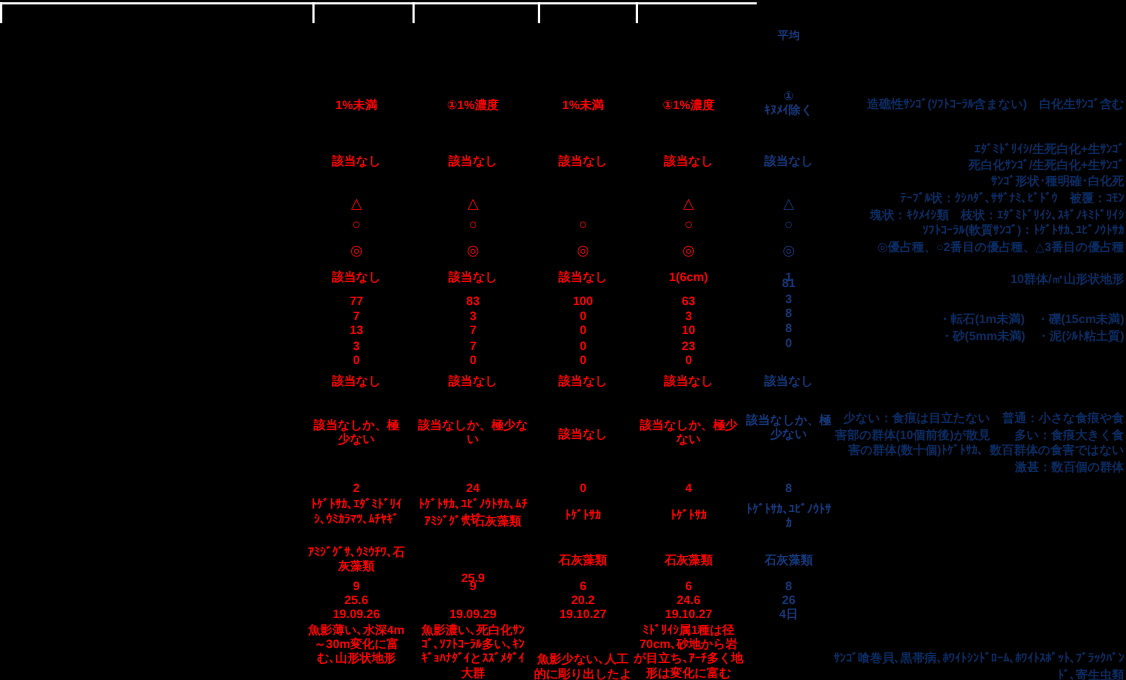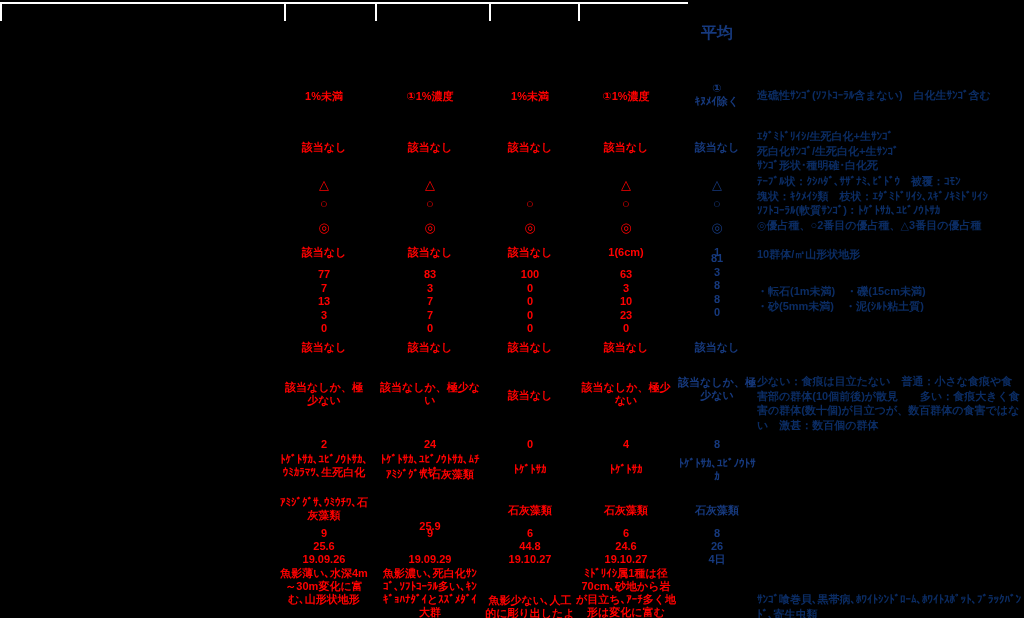--- a/index.html
+++ b/index.html
@@ -18,24 +18,24 @@
     line-height:13px;
     text-align:center;
     color:#f00;
     white-space:pre-line;
   }
   .c1{left:280px;width:88px}
   .c2{left:378px;width:104px}
   .c3{left:484px;width:92px}
   .c4{left:576px;width:100px}
   .avg{left:676px;width:82px;color:#16397d}
-  .note{left:757px;width:265px;text-align:left;color:#0b2c63;line-height:14.5px}
+  .note{left:757px;width:265px;text-align:right;color:#0b2c63;line-height:14.5px}
   .sym{font-size:13px;line-height:13px}
   .nums{line-height:13.5px}
-  .title{font-size:16px}
+  .title{font-size:10px}
 </style>
 </head>
 <body>
 
 <div class="line" style="left:0;top:2px;width:688px;height:2px"></div>
 <div class="line" style="left:0;top:2px;width:2px;height:19px"></div>
 <div class="line" style="left:284px;top:2px;width:2px;height:19px"></div>
 <div class="line" style="left:375px;top:2px;width:2px;height:19px"></div>
 <div class="line" style="left:489px;top:2px;width:2px;height:19px"></div>
 <div class="line" style="left:578px;top:2px;width:2px;height:19px"></div>
@@ -117,49 +117,49 @@
 <div class="cell c2" style="top:341px">該当なし</div>
 <div class="cell c3" style="top:341px">該当なし</div>
 <div class="cell c4" style="top:341px">該当なし</div>
 <div class="cell avg" style="top:341px">該当なし</div>
 
 <div class="cell c1" style="top:381px">該当なしか、極少ない</div>
 <div class="cell c2" style="top:381px">該当なしか、極少ない</div>
 <div class="cell c3" style="top:389px">該当なし</div>
 <div class="cell c4" style="top:381px">該当なしか、極少ない</div>
 <div class="cell avg" style="top:376px">該当なしか、極少ない</div>
-<div class="cell note" style="top:374px">少ない：食痕は目立たない　普通：小さな食痕や食害部の群体(10個前後)が散見　　多い：食痕大きく食害の群体(数十個)が目立つが、数百群体の食害ではない　激甚：数百個の群体</div>
+<div class="cell note" style="top:374px">少ない：食痕は目立たない　普通：小さな食痕や食害部の群体(10個前後)が散見　　多い：食痕大きく食害の群体(数十個)ﾄｹﾞﾄｻｶ、数百群体の食害ではない　激甚：数百個の群体</div>
 
 <div class="cell c1" style="top:438px">2</div>
 <div class="cell c2" style="top:438px">24</div>
 <div class="cell c3" style="top:438px">0</div>
 <div class="cell c4" style="top:438px">4</div>
 <div class="cell avg" style="top:438px">8</div>
 
-<div class="cell c1" style="top:453px">ﾄｹﾞﾄｻｶ､ﾕﾋﾞﾉｳﾄｻｶ､ｳﾐｶﾗﾏﾂ､生死白化</div>
+<div class="cell c1" style="top:453px">ﾄｹﾞﾄｻｶ､ｴﾀﾞﾐﾄﾞﾘｲｼ､ｳﾐｶﾗﾏﾂ､ﾑﾁﾔｷﾞ</div>
 <div class="cell c2" style="top:453px">ﾄｹﾞﾄｻｶ､ﾕﾋﾞﾉｳﾄｻｶ､ﾑﾁﾔｷﾞ</div>
 <div class="cell c3" style="top:463px">ﾄｹﾞﾄｻｶ</div>
 <div class="cell c4" style="top:463px">ﾄｹﾞﾄｻｶ</div>
 <div class="cell avg" style="top:457px">ﾄｹﾞﾄｻｶ､ﾕﾋﾞﾉｳﾄｻｶ</div>
 
 <div class="cell c1" style="top:496px">ｱﾐｼﾞｸﾞｻ､ｳﾐｳﾁﾜ､石灰藻類</div>
 <div class="cell c2" style="top:468px">ｱﾐｼﾞｸﾞｻ､石灰藻類</div>
 <div class="cell c3" style="top:504px">石灰藻類</div>
 <div class="cell c4" style="top:504px">石灰藻類</div>
 <div class="cell avg" style="top:504px">石灰藻類</div>
 
 <div class="cell c1" style="top:527px">9</div>
 <div class="cell c2" style="top:527px">9</div>
 <div class="cell c3" style="top:527px">6</div>
 <div class="cell c4" style="top:527px">6</div>
 <div class="cell avg" style="top:527px">8</div>
 
 <div class="cell c1" style="top:540px">25.6</div>
 <div class="cell c2" style="top:520px">25.9</div>
-<div class="cell c3" style="top:540px">44.8</div>
+<div class="cell c3" style="top:540px">20.2</div>
 <div class="cell c4" style="top:540px">24.6</div>
 <div class="cell avg" style="top:540px">26</div>
 
 <div class="cell c1" style="top:553px">19.09.26</div>
 <div class="cell c2" style="top:553px">19.09.29</div>
 <div class="cell c3" style="top:553px">19.10.27</div>
 <div class="cell c4" style="top:553px">19.10.27</div>
 <div class="cell avg" style="top:553px">4日</div>
 
 <div class="cell c1" style="top:567px">魚影薄い､水深4m～30m変化に富む､山形状地形</div>

